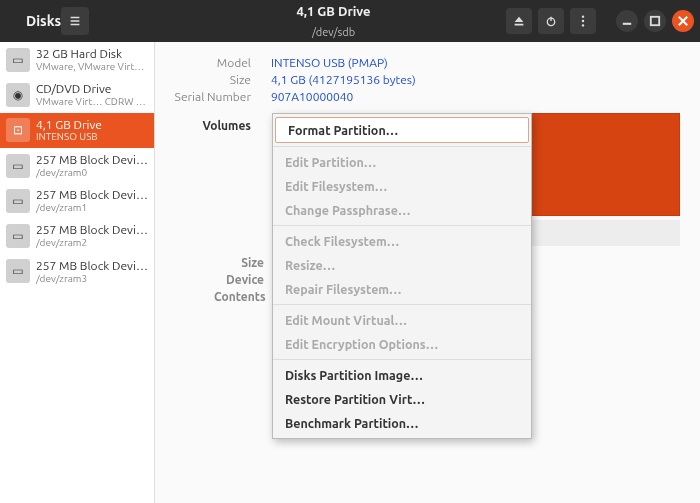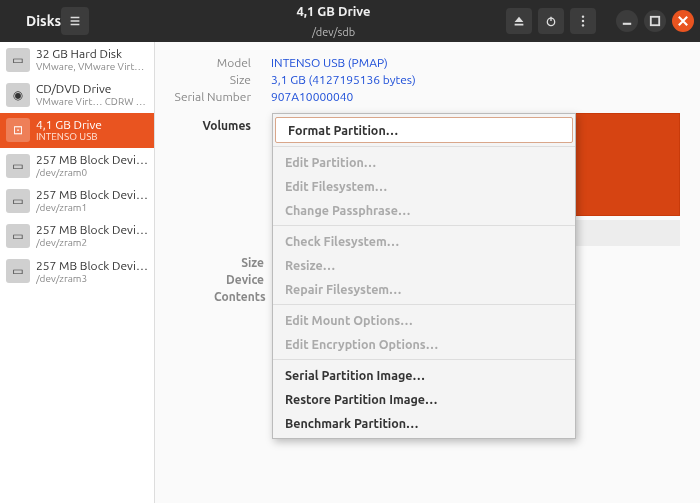--- a/index.html
+++ b/index.html
@@ -31,21 +31,21 @@
 .info-k { text-align: right; color: #888; }
 .info-v { color: #1d4ed8; }
 .sect-label { display: grid; grid-template-columns: 96px 1fr; gap: 21px; font-size: 12px; font-weight: 600; color: #333; align-items: start; }
 .sect-label > span:first-child { text-align: right; padding-top: 6px; }
 .vol-area { position: relative; }
 .vol-box { margin-left: 104px; height: 103px; background: #d64412; border: 1px solid #c83a0a; display: flex; align-items: center; justify-content: center; color: #ffd2c0; font-size: 11px; margin-bottom: 4px; position: relative; }
 .vol-toolbar { margin-left: 104px; height: 26px; background: #ededed; display: flex; align-items: center; padding: 0 4px; }
 .gear-btn { width: 28px; height: 22px; background: #fff; border: 1px solid #ccc; border-radius: 3px; display: flex; align-items: center; justify-content: center; font-size: 12px; }
 .vol-info { display: grid; grid-template-columns: 96px 1fr; gap: 4px 8px; font-size: 12px; margin-top: 10px; }
 .vol-info .info-k { color: #888; }
-.menu { position: absolute; left: 104px; top: 0; width: 304px; background: #f4f4f4; border: 1px solid #bbb; box-shadow: 2px 3px 8px rgba(0,0,0,.25); padding: 3px 0; z-index: 10; }
+.menu { position: absolute; left: 104px; top: 0; width: 260px; background: #f4f4f4; border: 1px solid #bbb; box-shadow: 2px 3px 8px rgba(0,0,0,.25); padding: 3px 0; z-index: 10; }
 .menu-item { padding: 5px 12px; font-size: 12.5px; color: #333; }
 .menu-item.disabled { color: #aaa; }
 .menu-item.hl { background: #fff; border: 1px solid #d9a68a; margin: 0 2px; border-radius: 2px; }
 .menu-sep { height: 1px; background: #ddd; margin: 3px 0; }
 svg { width: 14px; height: 14px; }
 </style>
 </head>
 <body>
 
 <div class="titlebar">
@@ -150,21 +150,21 @@
           <div class="dev-t2">/dev/zram3</div>
         </div>
       </div>
     </div>
 
   <div class="content">
     <div class="info-grid">
       <div class="info-k">Model</div>
       <div class="info-v">INTENSO USB (PMAP)</div>
       <div class="info-k">Size</div>
-      <div class="info-v">3,1 GB (4127195136 bytes)</div>
+      <div class="info-v">4,1 GB (4127195136 bytes)</div>
       <div class="info-k">Serial Number</div>
       <div class="info-v">907A10000040</div>
     </div>
 
     <div class="sect-label">
       <span>Volumes</span>
       <div class="vol-area">
         <div class="vol-box" style="margin-left:0;">
           <span>4,1 GB Unknown</span>
         </div>
@@ -189,23 +189,23 @@
             <div class="menu-item hl">Format Partition…</div>
             <div class="menu-sep"></div>
             <div class="menu-item disabled">Edit Partition…</div>
             <div class="menu-item disabled">Edit Filesystem…</div>
             <div class="menu-item disabled">Change Passphrase…</div>
             <div class="menu-sep"></div>
             <div class="menu-item disabled">Check Filesystem…</div>
             <div class="menu-item disabled">Resize…</div>
             <div class="menu-item disabled">Repair Filesystem…</div>
             <div class="menu-sep"></div>
-            <div class="menu-item disabled">Edit Mount Options…</div>
+            <div class="menu-item disabled">Edit Mount Virtual…</div>
             <div class="menu-item disabled">Edit Encryption Options…</div>
             <div class="menu-sep"></div>
-            <div class="menu-item">Serial Partition Image…</div>
-            <div class="menu-item">Restore Partition Image…</div>
+            <div class="menu-item">Disks Partition Image…</div>
+            <div class="menu-item">Restore Partition Virt…</div>
             <div class="menu-item">Benchmark Partition…</div>
           </div>
       </div>
     </div>
   </div>
 </div>
 
 </body></html>

